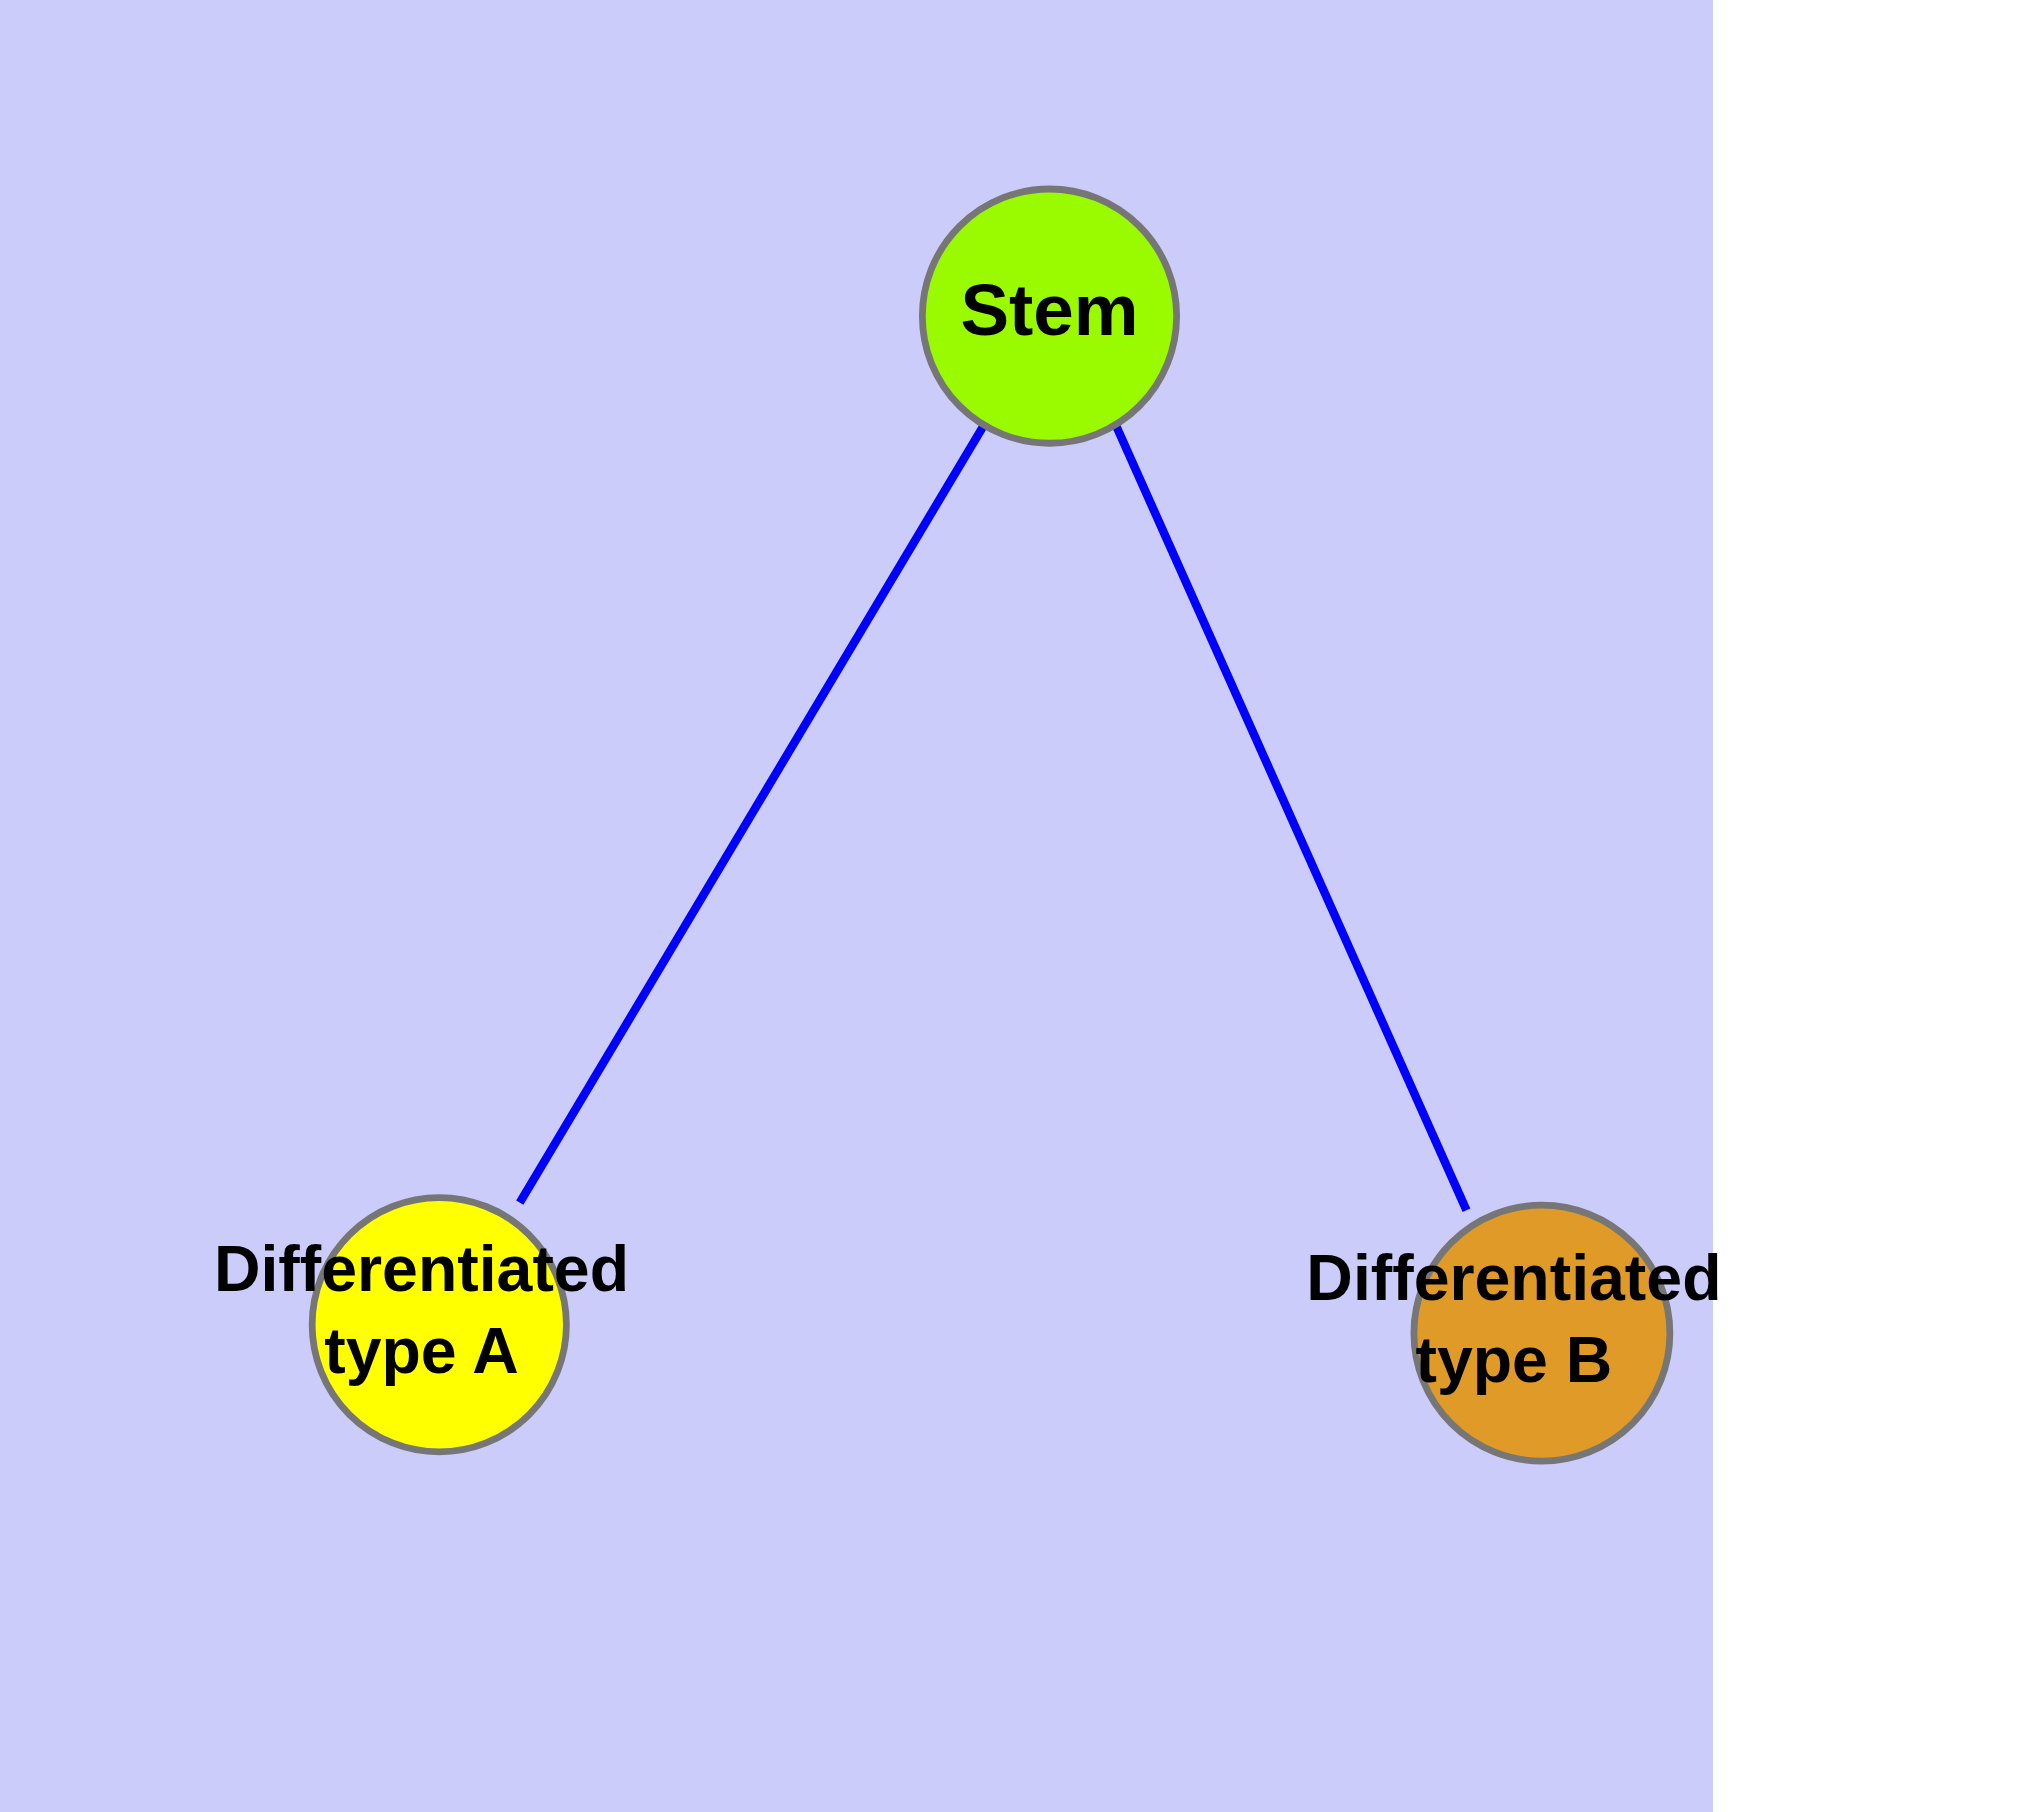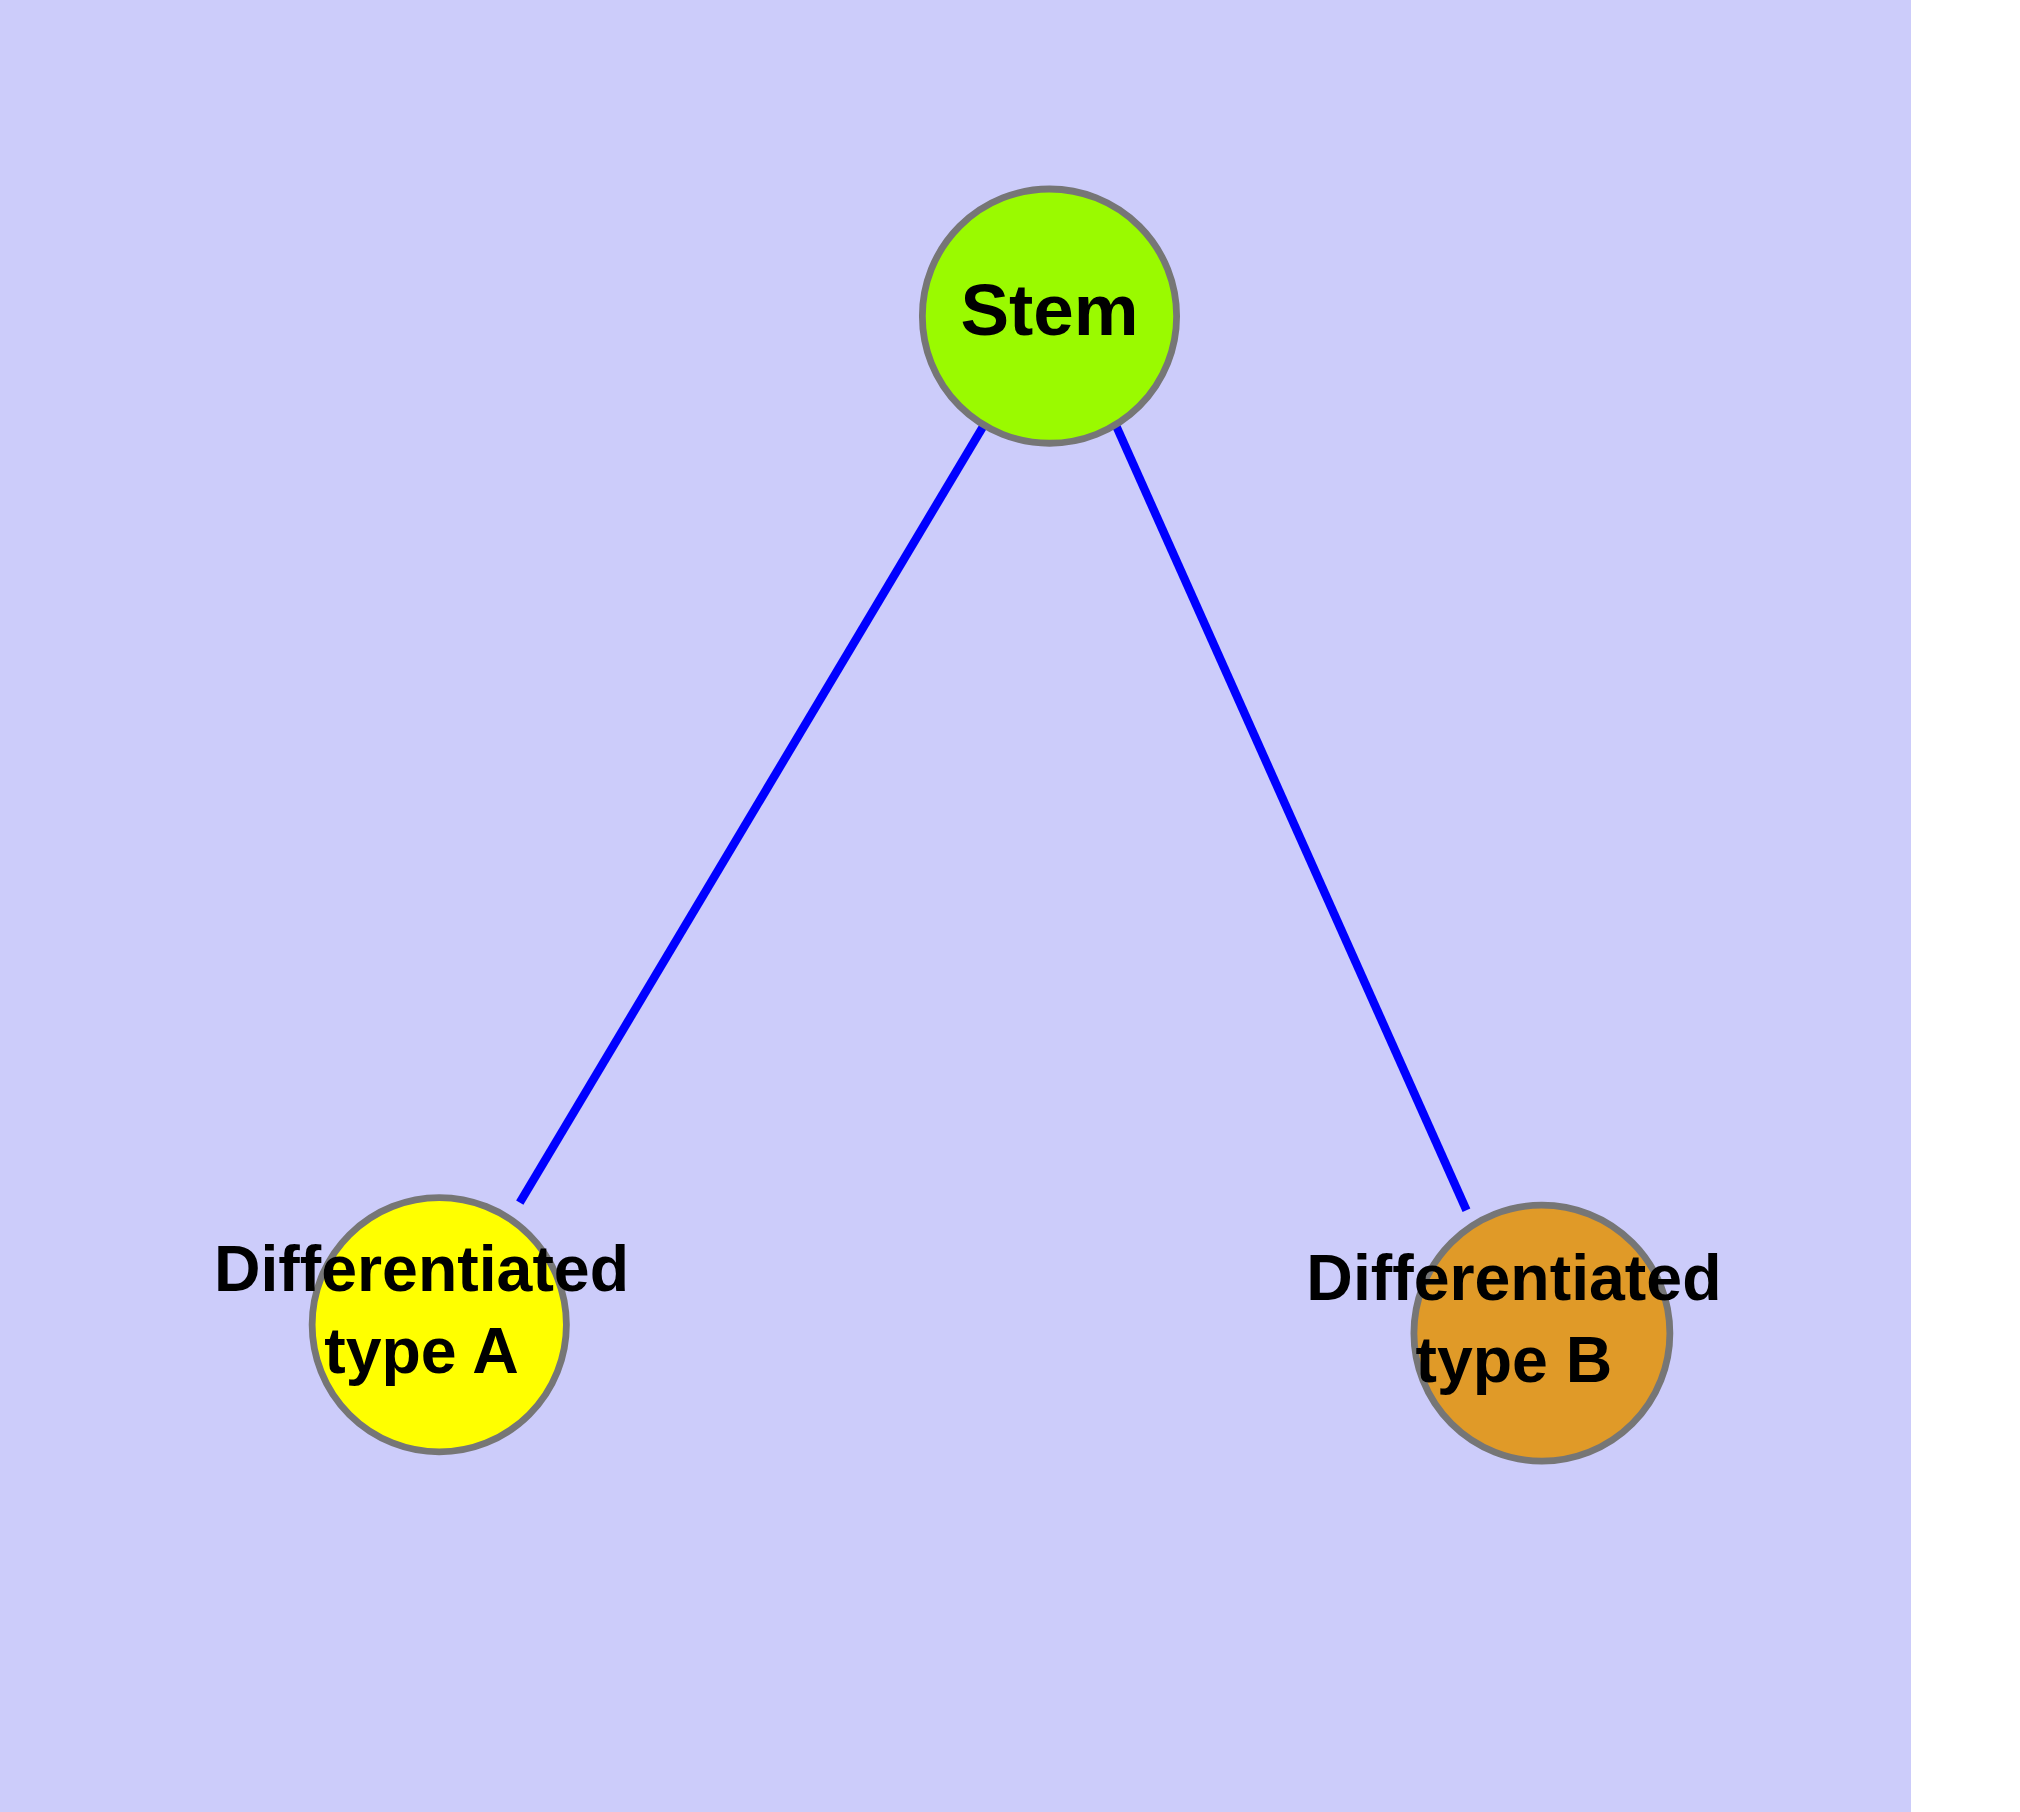--- a/index.html
+++ b/index.html
@@ -7,21 +7,21 @@
     padding: 0;
   }
   body {
     width: 2021px;
     height: 1812px;
     overflow: hidden;
     font-family: "Liberation Sans", sans-serif;
   }
   #graph-canvas {
     position: relative;
-    width: 1911px;
+    width: 1713px;
     height: 1812px;
     background: #ccccfa;
   }
   #graph-svg {
     position: absolute;
     top: 0;
     left: 0;
     width: 2021px;
     height: 1812px;
     display: block;

